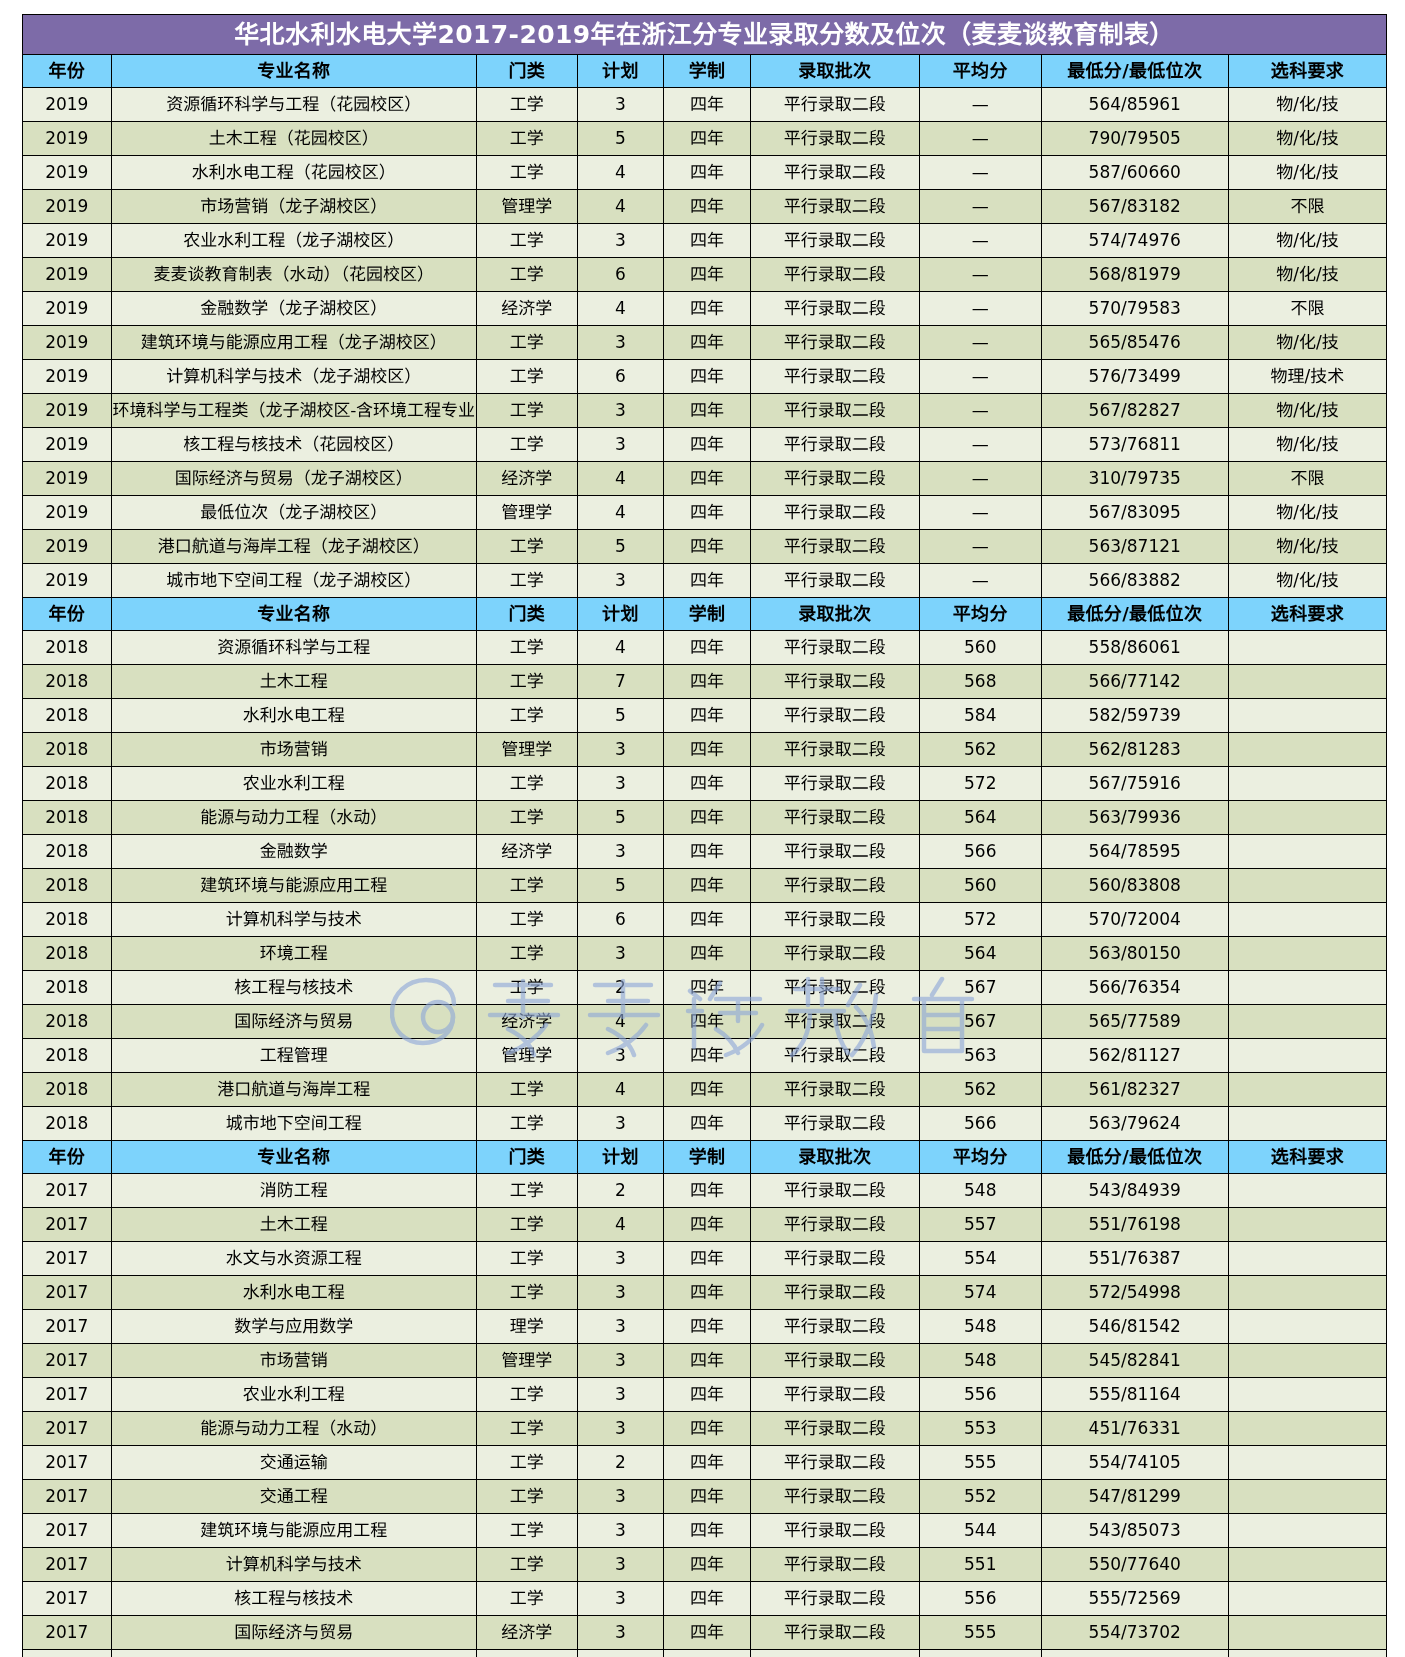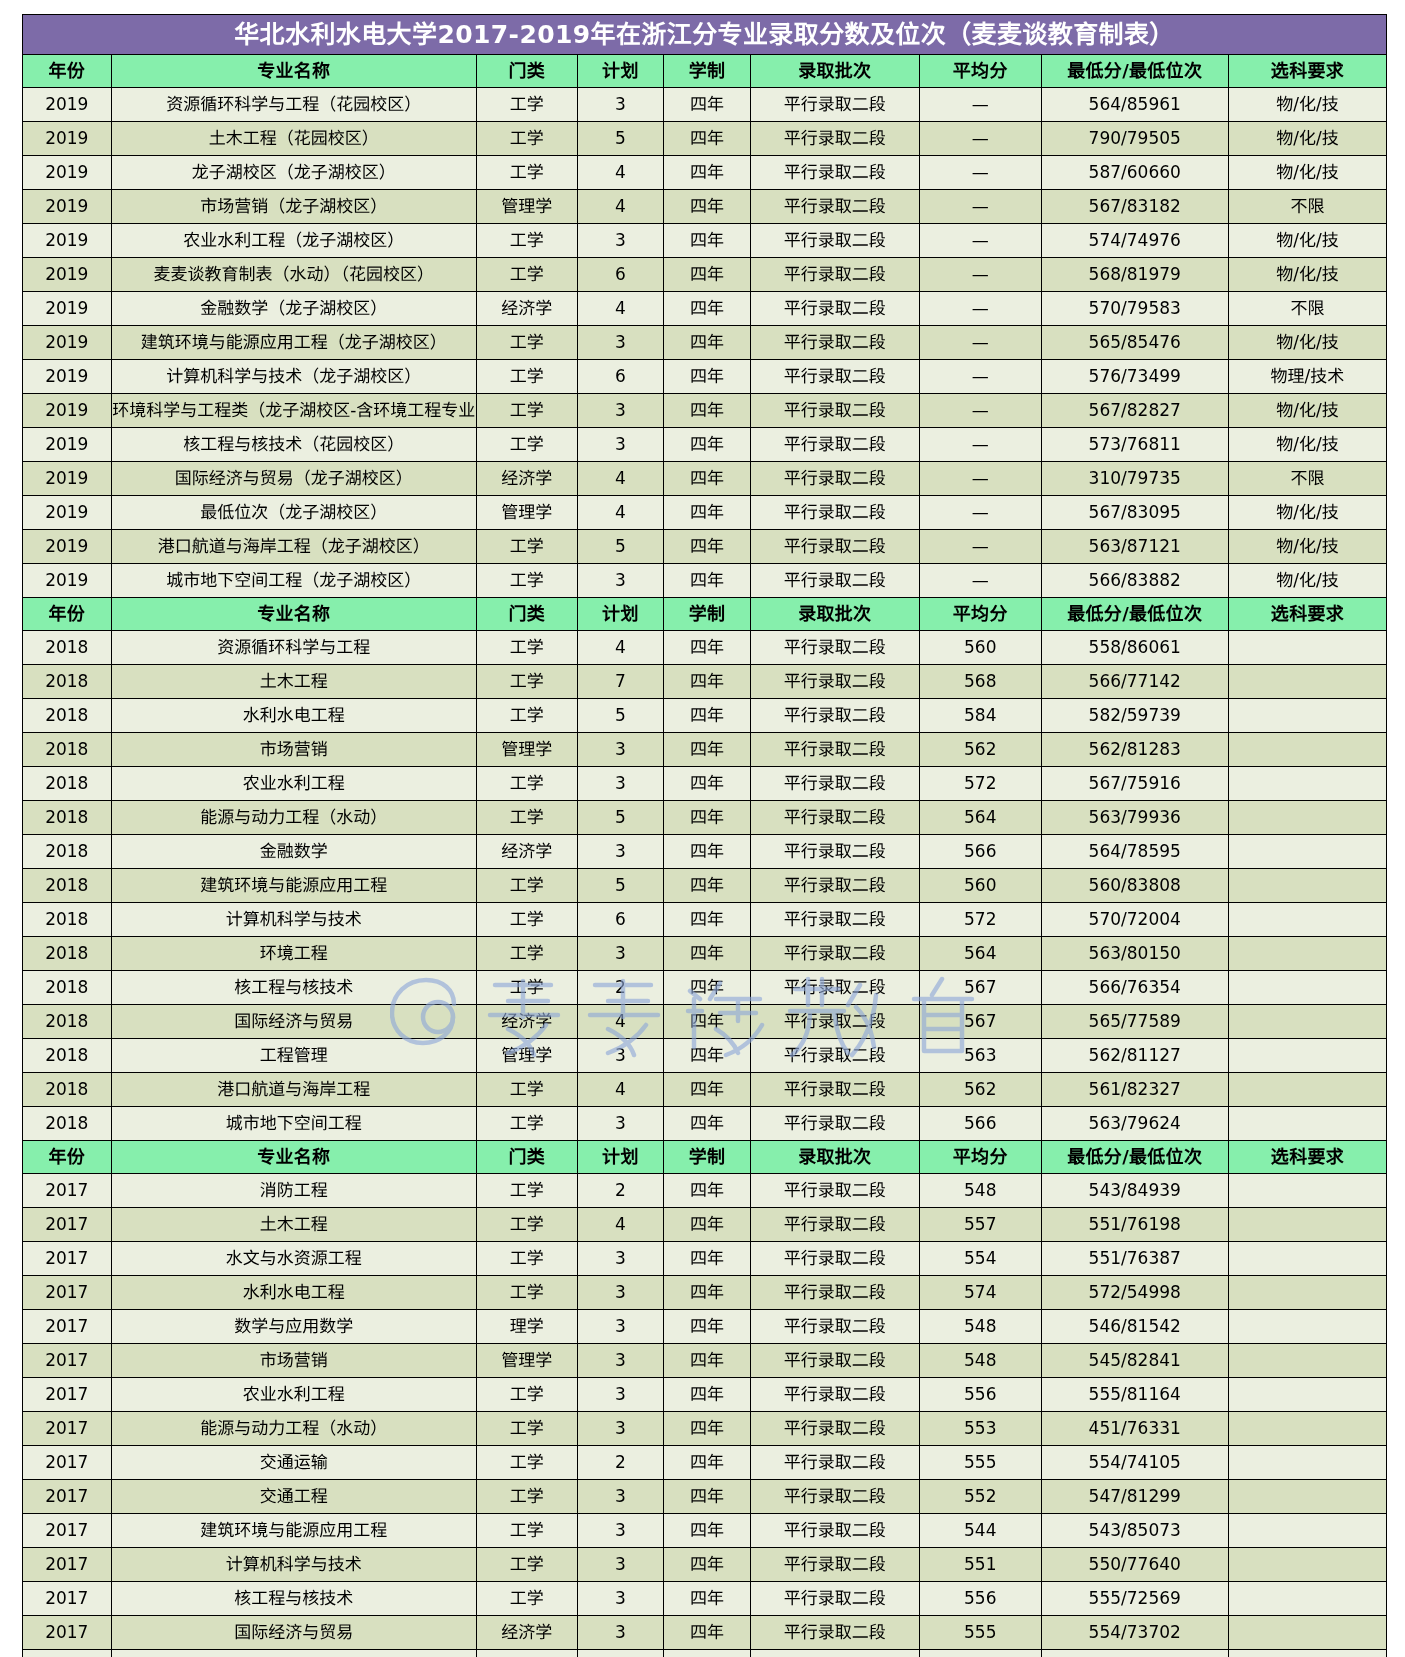--- a/index.html
+++ b/index.html
@@ -55,40 +55,40 @@
     font-size: 25px;
     font-weight: bold;
     letter-spacing: 0.4px;
     height: 39px;
     line-height: 39px;
     border-color: #000000;
   }
 
   
   tr.hdr td {
-    background: #86efac;
+    background: #7dd3fc;
     color: #000000;
     font-weight: bold;
     font-size: 18px;
     height: 32px;
     line-height: 32px;
     letter-spacing: 0.3px;
   }
 
   
   tr.data td {
     height: 33px;
     line-height: 33px;
     font-size: 17px;
     color: #000000;
   }
   tr.data.odd td  { background: #ebefe0; }
   tr.data.even td { background: #d8e0c0; }
 
-  td.major { font-size: 16.5px; }
+  td.major { font-size: 16.5px; font-family: Liberation Serif, serif; }
   td.num   { font-size: 17px; }
   td.dash  { font-size: 17px; }
 
   
   #watermark {
     position: absolute;
     left: 390px;
     top: 955px;
     width: 700px;
     height: 115px;
@@ -147,21 +147,21 @@
           <td>工学</td>
           <td class="num">5</td>
           <td>四年</td>
           <td>平行录取二段</td>
           <td class="dash">—</td>
           <td class="num">790/79505</td>
           <td>物/化/技</td>
         </tr>
         <tr class="data odd">
           <td class="num">2019</td>
-          <td class="major">龙子湖校区（龙子湖校区）</td>
+          <td class="major">水利水电工程（花园校区）</td>
           <td>工学</td>
           <td class="num">4</td>
           <td>四年</td>
           <td>平行录取二段</td>
           <td class="dash">—</td>
           <td class="num">587/60660</td>
           <td>物/化/技</td>
         </tr>
         <tr class="data even">
           <td class="num">2019</td>

